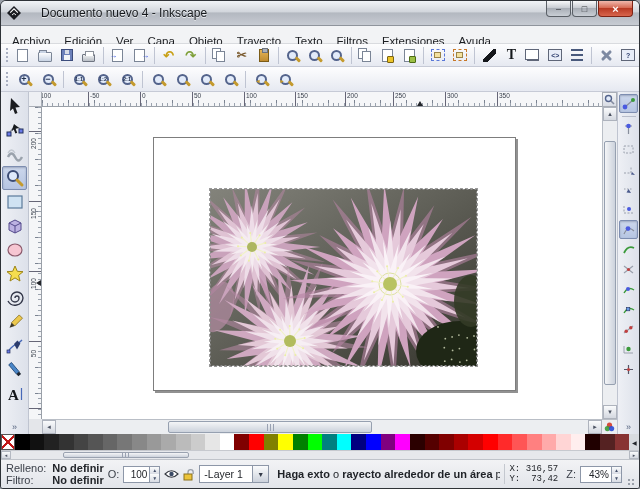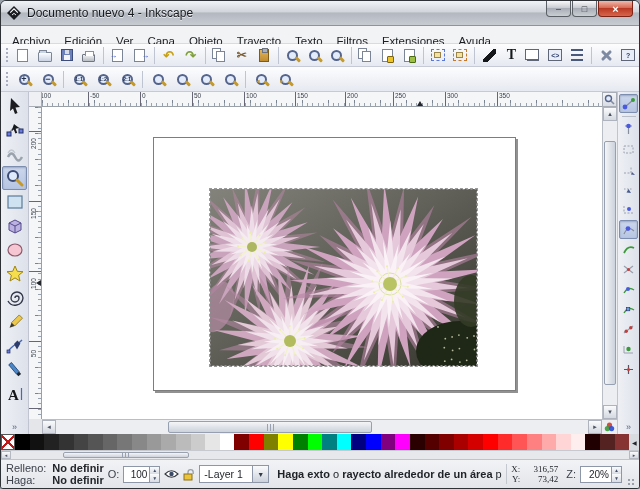--- a/index.html
+++ b/index.html
@@ -1,21 +1,21 @@
 <!DOCTYPE html>
 <html><head>
 <meta charset="utf-8">
 <style>
   html,body{margin:0;padding:0;background:#9aa0a8;font-family:"Liberation Sans",sans-serif;}
   *{box-sizing:border-box;-webkit-user-select:none;user-select:none;}
   i,u,s,b{font-style:normal;text-decoration:none;}
   .window{position:relative;width:640px;height:489px;border:1px solid #2e3237;border-radius:6px 6px 3px 3px;
     overflow:hidden;background:#ccd0d7;display:flex;flex-direction:column;box-shadow:inset 0 0 0 1px #eceef2;}
   
-  .titlebar{height:25px;flex:0 0 25px;display:flex;align-items:center;padding:0 6px;gap:6px;
+  .titlebar{height:25px;flex:0 0 25px;display:flex;align-items:center;padding:0 6px;gap:20px;
     background:linear-gradient(#f0f3f6,#d2d6dc 45%,#b3b8c0 50%,#c7cbd2);border-bottom:1px solid #8f949c;}
   .title{font-size:12px;color:#15181c;text-shadow:0 1px 0 rgba(255,255,255,.7);}
   .winbtns{margin-left:auto;display:flex;align-self:flex-start;gap:1px;}
   .wb{height:16px;display:flex;align-items:center;justify-content:center;font-size:9px;color:#fff;
     border:1px solid #5a5f66;border-top:none;border-radius:0 0 4px 4px;
     background:linear-gradient(#f8f9fa,#c3c7ce 50%,#a9aeb6 50%,#c9ced5);color:#33363b;}
   .wb.min,.wb.max{width:25px;}
   .wb.close{width:35px;color:#fff;background:linear-gradient(#f0b8ac,#d66a54 45%,#b93a24 50%,#d8654d);
     border-color:#7e2315;font-weight:bold;font-size:11px;}
   
@@ -139,21 +139,21 @@
   .spin{display:flex;align-items:stretch;height:17px;}
   .spin .box{width:27px;background:#fff;border:1px solid #8d97a8;font-size:10px;display:flex;align-items:center;justify-content:flex-end;padding-right:2px;}
   .spin .arrows{width:10px;display:flex;flex-direction:column;border:1px solid #8d97a8;border-left:none;}
   .spin .arrows b{flex:1;display:flex;align-items:center;justify-content:center;font-size:5px;color:#44506a;background:linear-gradient(#fafbfc,#d8dce4);}
   .slab{color:#3c414a;}
   .layer-sel{display:flex;height:18px;}
   .layer-box{width:54px;background:#fff;border:1px solid #8d97a8;display:flex;align-items:center;padding-left:4px;font-size:10.5px;}
   .layer-arrow{width:16px;border:1px solid #8d97a8;border-left:none;background:linear-gradient(#fafbfc,#ccd2dc);display:flex;align-items:center;justify-content:center;font-size:7px;color:#333a48;}
   .message{flex:1;white-space:nowrap;overflow:hidden;font-size:11px;color:#1e2126;padding-left:4px;}
   .message b{font-weight:bold;}
-  .xy{font-family:Liberation Serif, serif;font-size:9px;line-height:10px;color:#23262b;text-align:right;border-left:1px solid #c4c8cf;padding:0 4px;}
+  .xy{font-family:Liberation Mono, monospace;font-size:9px;line-height:10px;color:#23262b;text-align:right;border-left:1px solid #c4c8cf;padding:0 4px;}
   .xy .num{display:inline-block;width:38px;text-align:right;}
   .gripper{width:10px;height:100%;position:relative;}
   .gripper::after{content:"";position:absolute;right:1px;bottom:2px;width:8px;height:8px;
     background-image:radial-gradient(#9aa0aa 1px,transparent 1.2px);background-size:4px 4px;}
   svg{display:block;}
 </style>
 </head>
 <body>
 
 <div class="window">
@@ -742,21 +742,21 @@
           <span class="ps-grip"></span>
         </span>
     </span>
     <span class="ps-btn">▸</span>
   </div>
 
   <div class="statusbar">
     <div class="fs-block">
       <span class="fs-lab">Relleno:</span>
       <span class="fs-val">No definir</span>
-      <span class="fs-lab">Haga:</span>
+      <span class="fs-lab">Filtro:</span>
       <span class="fs-val">No definir</span>
     </div>
     <span class="slab">O:</span>
     <span class="spin">
       <span class="box">100</span>
       <span class="arrows">
           <b>▴</b>
           <b>▾</b>
         </span>
     </span>
@@ -772,21 +772,21 @@
       <span class="layer-box">-Layer 1</span>
       <span class="layer-arrow">▼</span>
     </span>
     <span class="message"><b>Haga exto</b><span> o </span><b>rayecto alrededor de un área</b><span> para hacer zoom, ...</span></span>
     <span class="xy">
       <span>X:</span><span class="num">316,57</span><br>
       <span>Y:</span><span class="num">73,42</span>
     </span>
     <span class="slab">Z:</span>
     <span class="spin">
-      <span class="box" style="width:32px">20%</span>
+      <span class="box" style="width:32px">43%</span>
       <span class="arrows">
           <b>▴</b>
           <b>▾</b>
         </span>
     </span>
     <span class="gripper"></span>
   </div>
 </div>
 
 </body></html>

